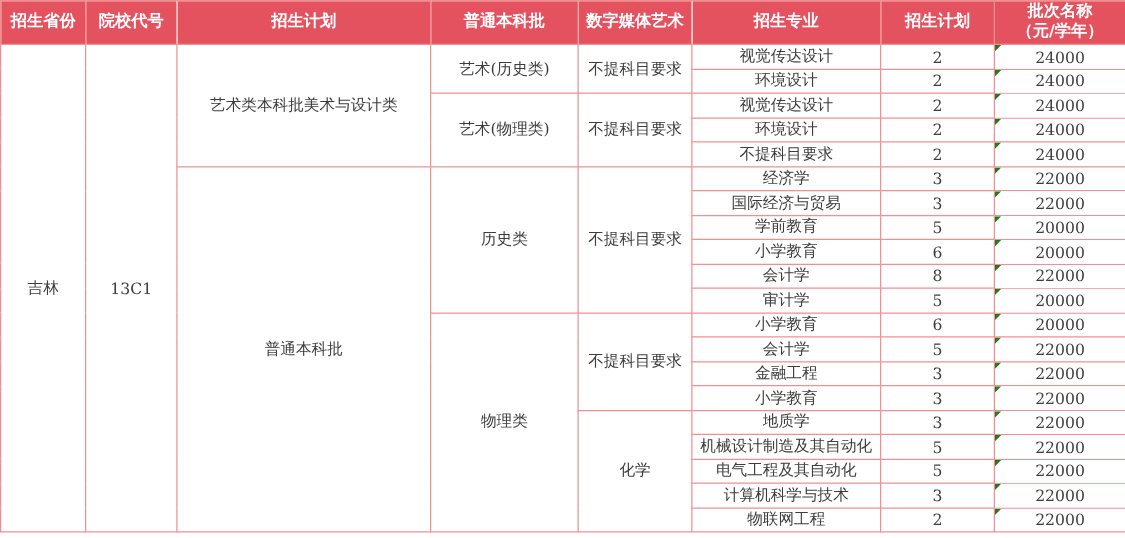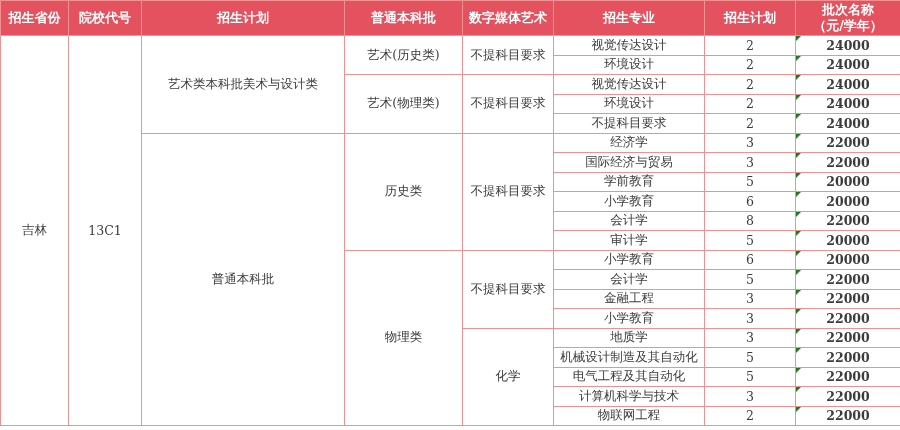--- a/index.html
+++ b/index.html
@@ -33,21 +33,20 @@
     line-height: 1.25;
   }
   table.enroll td {
     background: #ffffff;
     color: #3c3c3c;
     font-size: 12.5px;
     height: 18.5px;
   }
   .tuition-cell {
     position: relative;
-    font-weight: bold;
   }
   .corner-flag {
     position: absolute;
     top: 0;
     left: 0;
     width: 0;
     height: 0;
     border-top: 5px solid #1e7b1e;
     border-right: 5px solid transparent;
   }

